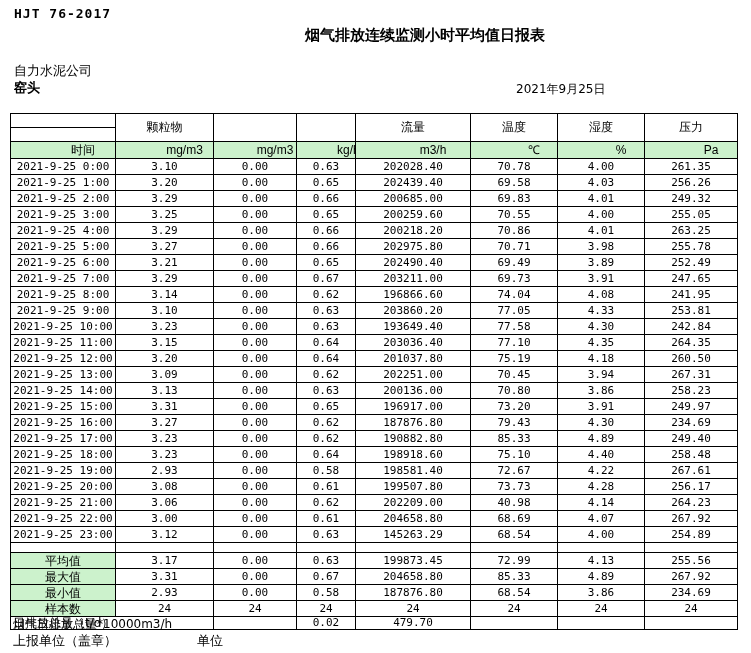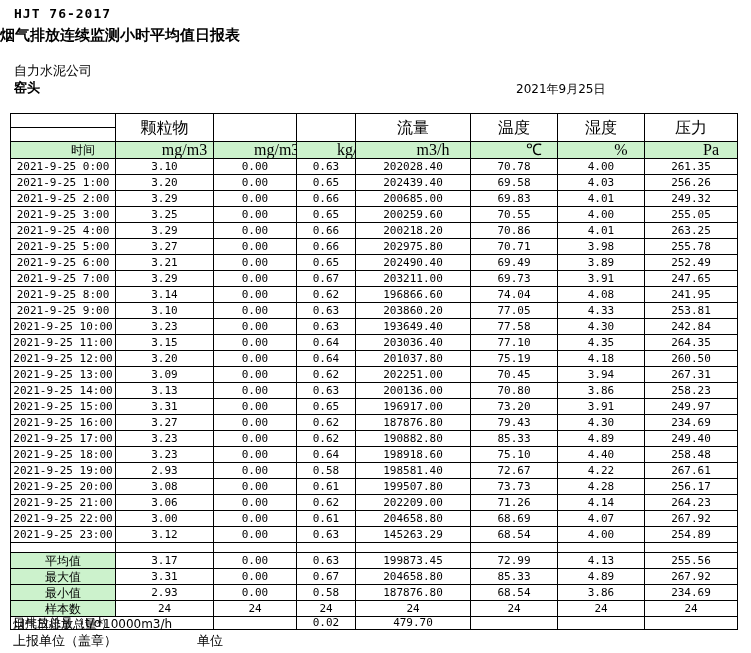--- a/index.html
+++ b/index.html
@@ -2,36 +2,36 @@
 <html><head>
 <meta charset="utf-8">
 <style>
   html,body{margin:0;padding:0;}
   body{
     width:751px;height:653px;background:#ffffff;color:#000;
     font-family:"DejaVu Sans",sans-serif;overflow:hidden;position:relative;
   }
   .std{position:absolute;left:14px;top:6px;font-size:13px;font-weight:bold;
        font-family:"DejaVu Sans Mono","DejaVu Sans",monospace;letter-spacing:1px;}
-  .title{position:absolute;left:0;top:26px;width:545px;text-align:left;
+  .title{position:absolute;left:0;top:26px;width:545px;text-align:right;
          font-size:15px;font-weight:bold;}
   .company{position:absolute;left:14px;top:62px;font-size:13px;font-weight:normal;}
   .location{position:absolute;left:14px;top:79px;font-size:13px;font-weight:bold;}
   .date{position:absolute;left:516px;top:81px;font-size:12px;}
   table{
     position:absolute;left:10px;top:113px;width:727px;
     border-collapse:collapse;table-layout:fixed;
     font-family:"DejaVu Sans Mono","DejaVu Sans",monospace;font-size:11px;
   }
   td,th{
     border:1px solid #000;padding:0;text-align:center;vertical-align:middle;
     height:15px;line-height:14px;overflow:hidden;white-space:nowrap;
     font-weight:normal;
   }
-  thead td{height:13px;line-height:13px;font-family:Liberation Serif, serif;font-size:16px;}
+  thead td{height:13px;line-height:13px;font-family:Liberation Sans, sans-serif;font-size:12px;}
   tr.unit-row td{height:16px;line-height:16px;padding-left:40px;}
   .green{background:#CCF2CC;}
   .cjk{font-family:"DejaVu Sans",sans-serif;font-size:12px;}
   tr.spacer td{height:9px;line-height:9px;}
   tr.total td{height:12px;line-height:12px;}
   td.lbl-left{text-align:left;padding-left:2px;}
   .footnote{position:absolute;left:13px;top:616px;font-size:12px;
             font-family:"DejaVu Sans","DejaVu Sans Mono",sans-serif;}
   .report-unit{position:absolute;left:13px;top:632px;font-size:13px;}
   .unit-word{position:absolute;left:197px;top:632px;font-size:13px;}
@@ -291,21 +291,21 @@
         <td>73.73</td>
         <td>4.28</td>
         <td>256.17</td>
       </tr>
       <tr>
         <td>2021-9-25 21:00</td>
         <td>3.06</td>
         <td>0.00</td>
         <td>0.62</td>
         <td>202209.00</td>
-        <td>71.26</td>
+        <td>40.98</td>
         <td>4.14</td>
         <td>264.23</td>
       </tr>
       <tr>
         <td>2021-9-25 22:00</td>
         <td>3.00</td>
         <td>0.00</td>
         <td>0.61</td>
         <td>204658.80</td>
         <td>68.69</td>

